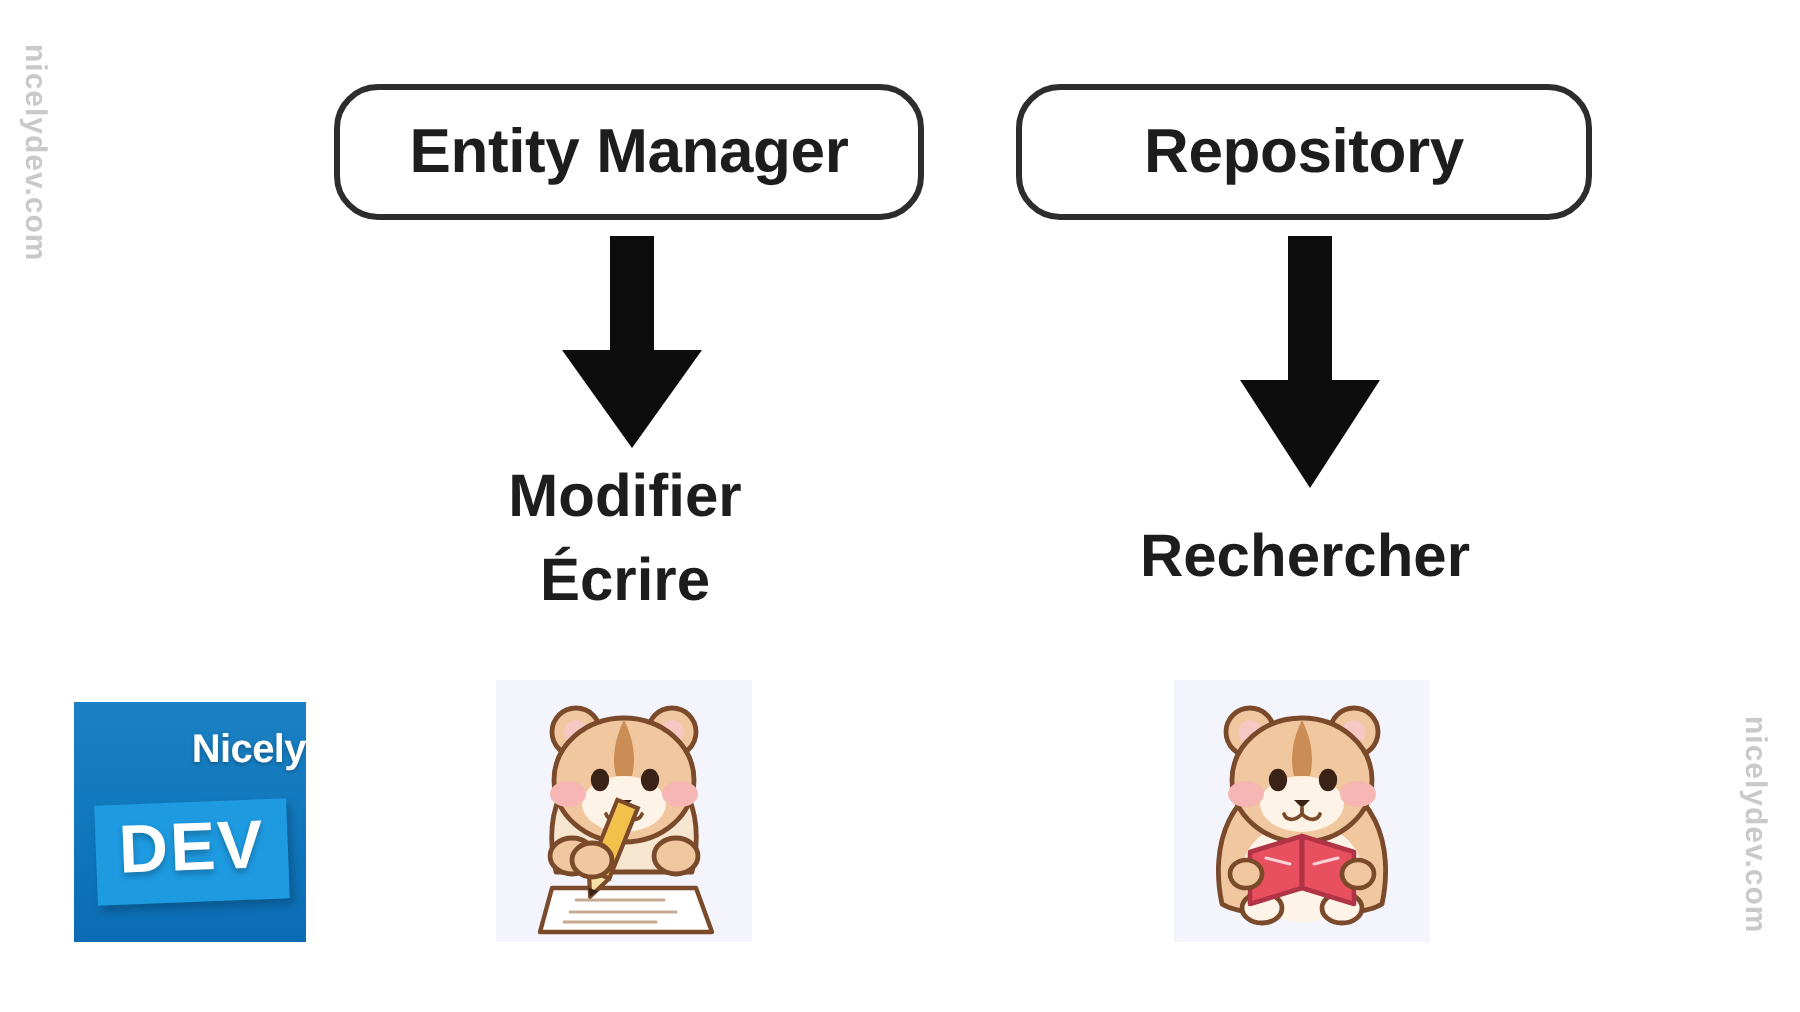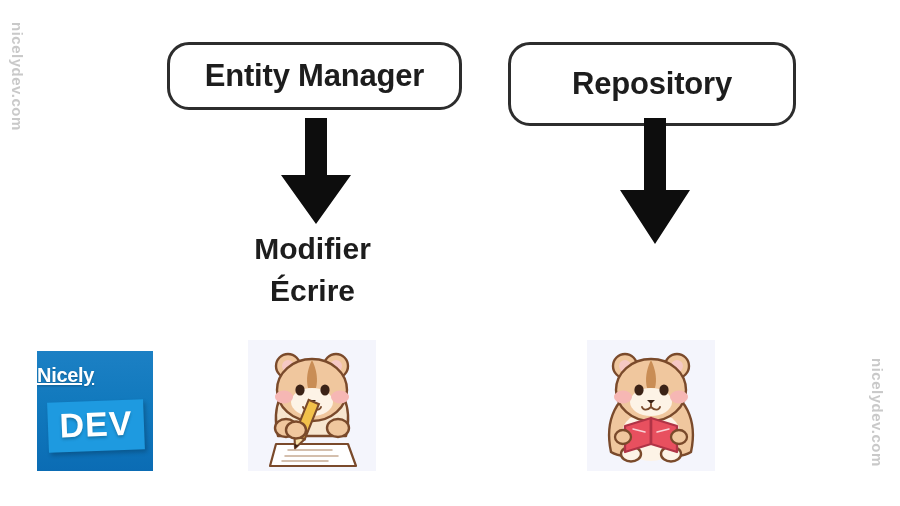--- a/index.html
+++ b/index.html
@@ -50,21 +50,21 @@
     justify-content: center;
   }
   .node-box-label {
     font-size: 31px;
     font-weight: 700;
     color: #1d1d1d;
     letter-spacing: -0.2px;
     white-space: nowrap;
   }
   #box-entity-manager { left: 167px; top: 42px; width: 295px; height: 68px; }
-  #box-repository     { left: 508px; top: 42px; width: 288px; height: 84px; justify-content: center; }
+  #box-repository     { left: 508px; top: 42px; width: 288px; height: 68px; justify-content: center; }
 
   
   .arrow { position: absolute; }
 
   
   .action-label {
     position: absolute;
     text-align: center;
     font-size: 30px;
     font-weight: 700;
@@ -91,27 +91,26 @@
     top: 351px;
     width: 116px;
     height: 120px;
     background: linear-gradient(180deg, #1c80c4 0%, #1179bd 45%, #0b6cb4 100%);
     overflow: hidden;
   }
   #logo-nicely {
     position: absolute;
     left: 0; right: 0;
     top: 13px;
-    text-align: left;
+    text-align: right;
     color: #ffffff;
     font-size: 20px;
     font-weight: 700;
     letter-spacing: -0.3px;
     text-shadow: 0 1px 2px rgba(0,0,0,0.28);
-    text-decoration: underline;
   }
   #logo-dev-banner {
     position: absolute;
     left: 11px;
     top: 50px;
     width: 96px;
     height: 50px;
     background: #1e9ae0;
     transform: rotate(-2.2deg);
     box-shadow: 2px 3px 4px rgba(0,0,0,0.22);
@@ -154,20 +153,23 @@
     <svg viewBox="0 0 76 126" xmlns="http://www.w3.org/2000/svg" aria-hidden="true">
       <polygon points="27,0 49,0 49,72 73,72 38,126 3,72 27,72" fill="#0d0d0d"></polygon>
     </svg>
   </div>
 
   <div class="action-label" id="label-ecrire-modifier">
     <div>Modifier</div>
     <div>Écrire</div>
   </div>
 
+  <div class="action-label" id="label-rechercher">
+    <div>Rechercher</div>
+  </div>
 
   <div class="illus" id="illus-writing">
     <svg viewBox="0 0 128 131" xmlns="http://www.w3.org/2000/svg" aria-hidden="true">
       <g stroke="#7a4a2b" stroke-width="2.4" stroke-linejoin="round" stroke-linecap="round">
 
         <ellipse cx="40" cy="26" rx="12" ry="12" fill="#f0c79e"></ellipse>
         <ellipse cx="88" cy="26" rx="12" ry="12" fill="#f0c79e"></ellipse>
         <ellipse cx="40" cy="26" rx="6" ry="6" fill="#f6c8c4" stroke="none"></ellipse>
         <ellipse cx="88" cy="26" rx="6" ry="6" fill="#f6c8c4" stroke="none"></ellipse>
 

